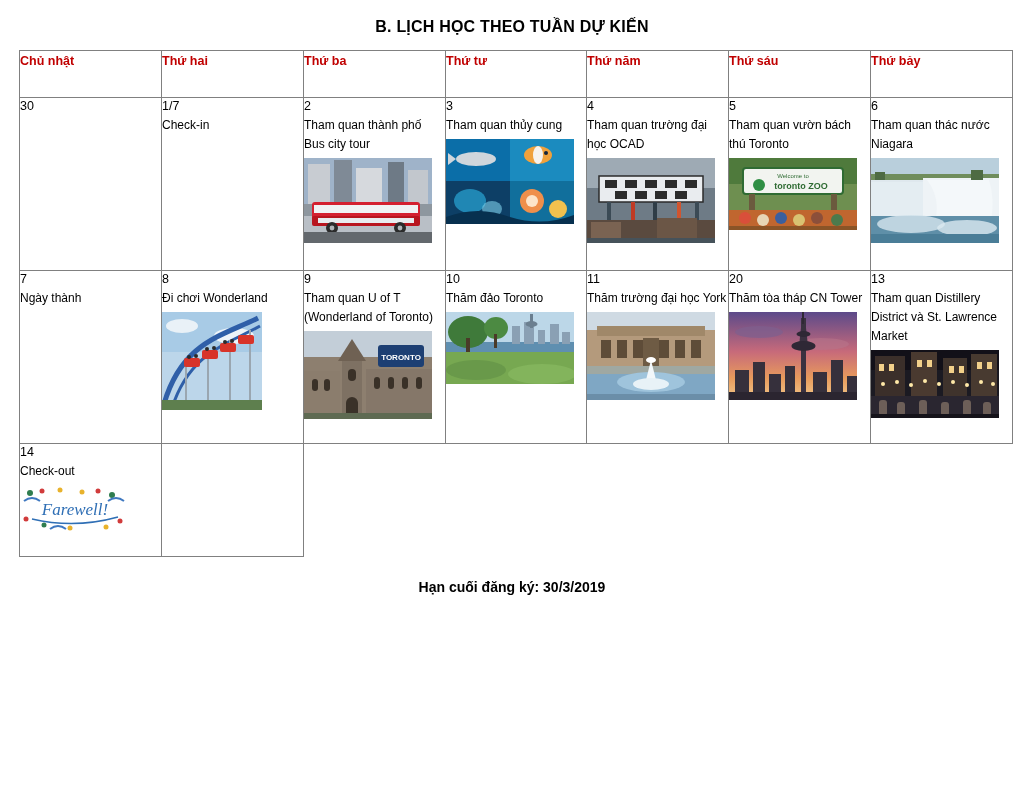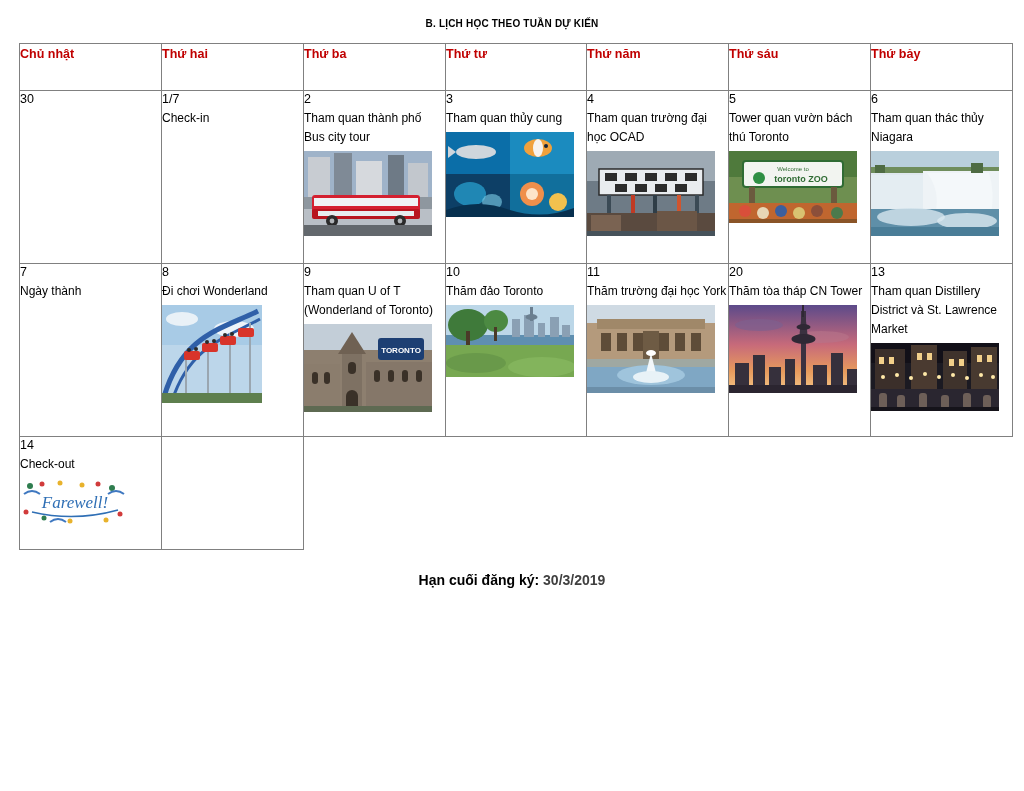--- a/index.html
+++ b/index.html
@@ -16,21 +16,21 @@
     overflow: hidden;
   }
   .page {
     width: 1024px;
     height: 791px;
     position: relative;
     box-sizing: border-box;
   }
   .doc-title {
     text-align: center;
-    font-size: 10px;
+    font-size: 16px;
     font-weight: bold;
     padding-top: 18px;
     padding-bottom: 14px;
     letter-spacing: 0.2px;
   }
   table.calendar {
     border-collapse: collapse;
     table-layout: fixed;
     width: 986px;
     margin-left: 19px;
@@ -76,21 +76,21 @@
     position: relative;
   }
   .thumb svg { display: block; }
   .footer-note {
     text-align: center;
     font-weight: bold;
     font-size: 14px;
     margin-top: 22px;
   }
   .footer-note .red {
-    color: #404040;
+    color: #000000;
   }
   .empty-cell {
     height: 112px;
   }
   .no-border {
     border: none !important;
   }
 </style>
 </head>
 <body>
@@ -214,21 +214,21 @@
               <rect x="108" y="44" width="4" height="41" fill="#3b4a55"></rect>
               <rect x="0" y="62" width="128" height="23" fill="#5a4a3f"></rect>
               <rect x="4" y="64" width="30" height="21" fill="#7a6352"></rect>
               <rect x="70" y="60" width="40" height="25" fill="#6b5646"></rect>
               <rect x="0" y="80" width="128" height="5" fill="#46525a"></rect>
             </svg>
           </div>
         </td>
         <td class="day-cell">
           <div class="day-num">5</div>
-          <div class="day-text">Tower quan vườn bách thú Toronto</div>
+          <div class="day-text">Tham quan vườn bách thú Toronto</div>
           <div class="thumb">
             <svg width="128" height="72" viewBox="0 0 128 72">
               <rect width="128" height="72" fill="#6e8f50"></rect>
               <rect x="0" y="0" width="128" height="26" fill="#4f7a3c"></rect>
               <rect x="14" y="10" width="100" height="26" rx="3" fill="#f2f4f0" stroke="#2f6b33" stroke-width="2"></rect>
               <text x="64" y="20" font-family="Liberation Sans, sans-serif" font-size="6" fill="#2f6b33" text-anchor="middle">Welcome to</text>
               <circle cx="30" cy="27" r="6" fill="#2f8f44"></circle>
               <text x="72" y="31" font-family="Liberation Sans, sans-serif" font-size="9" font-weight="bold" fill="#2f6b33" text-anchor="middle">toronto ZOO</text>
               <rect x="20" y="36" width="6" height="22" fill="#6b5a3e"></rect>
               <rect x="102" y="36" width="6" height="22" fill="#6b5a3e"></rect>
@@ -238,21 +238,21 @@
               <circle cx="52" cy="60" r="6" fill="#3b5f9e"></circle>
               <circle cx="70" cy="62" r="6" fill="#d9c271"></circle>
               <circle cx="88" cy="60" r="6" fill="#8c4f3a"></circle>
               <circle cx="108" cy="62" r="6" fill="#4c7a4c"></circle>
               <rect x="0" y="68" width="128" height="4" fill="#8a5427"></rect>
             </svg>
           </div>
         </td>
         <td class="day-cell">
           <div class="day-num">6</div>
-          <div class="day-text">Tham quan thác thủy Niagara</div>
+          <div class="day-text">Tham quan thác nước Niagara</div>
           <div class="thumb">
             <svg width="128" height="85" viewBox="0 0 128 85">
               <rect width="128" height="85" fill="#9fb8c8"></rect>
               <rect x="0" y="0" width="128" height="22" fill="#b9cfdc"></rect>
               <rect x="0" y="16" width="128" height="10" fill="#6f8d5c"></rect>
               <rect x="0" y="22" width="52" height="40" fill="#dfe8ee"></rect>
               <rect x="52" y="20" width="76" height="44" fill="#eef3f6"></rect>
               <path d="M0 24 L52 24 L52 64 L0 64 Z" fill="#e4edf2"></path>
               <path d="M56 22 Q70 40 64 64 L120 64 Q124 40 118 22 Z" fill="#f4f8fa"></path>
               <rect x="0" y="58" width="128" height="27" fill="#5f8fa8"></rect>

